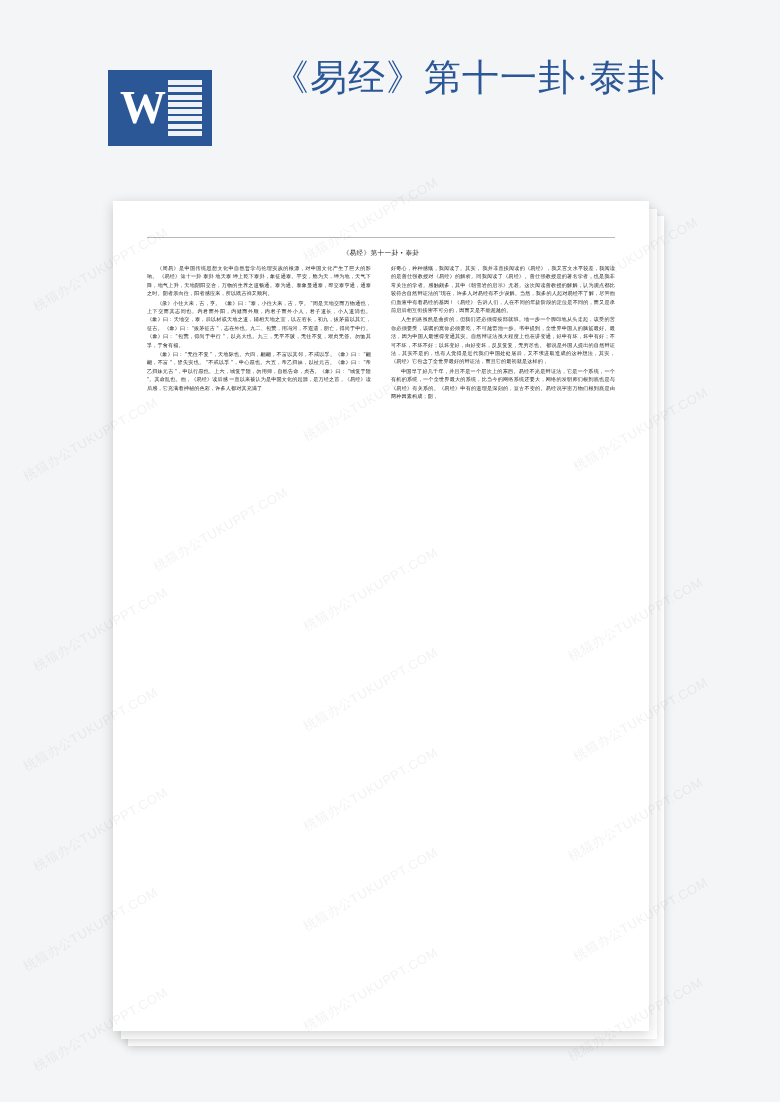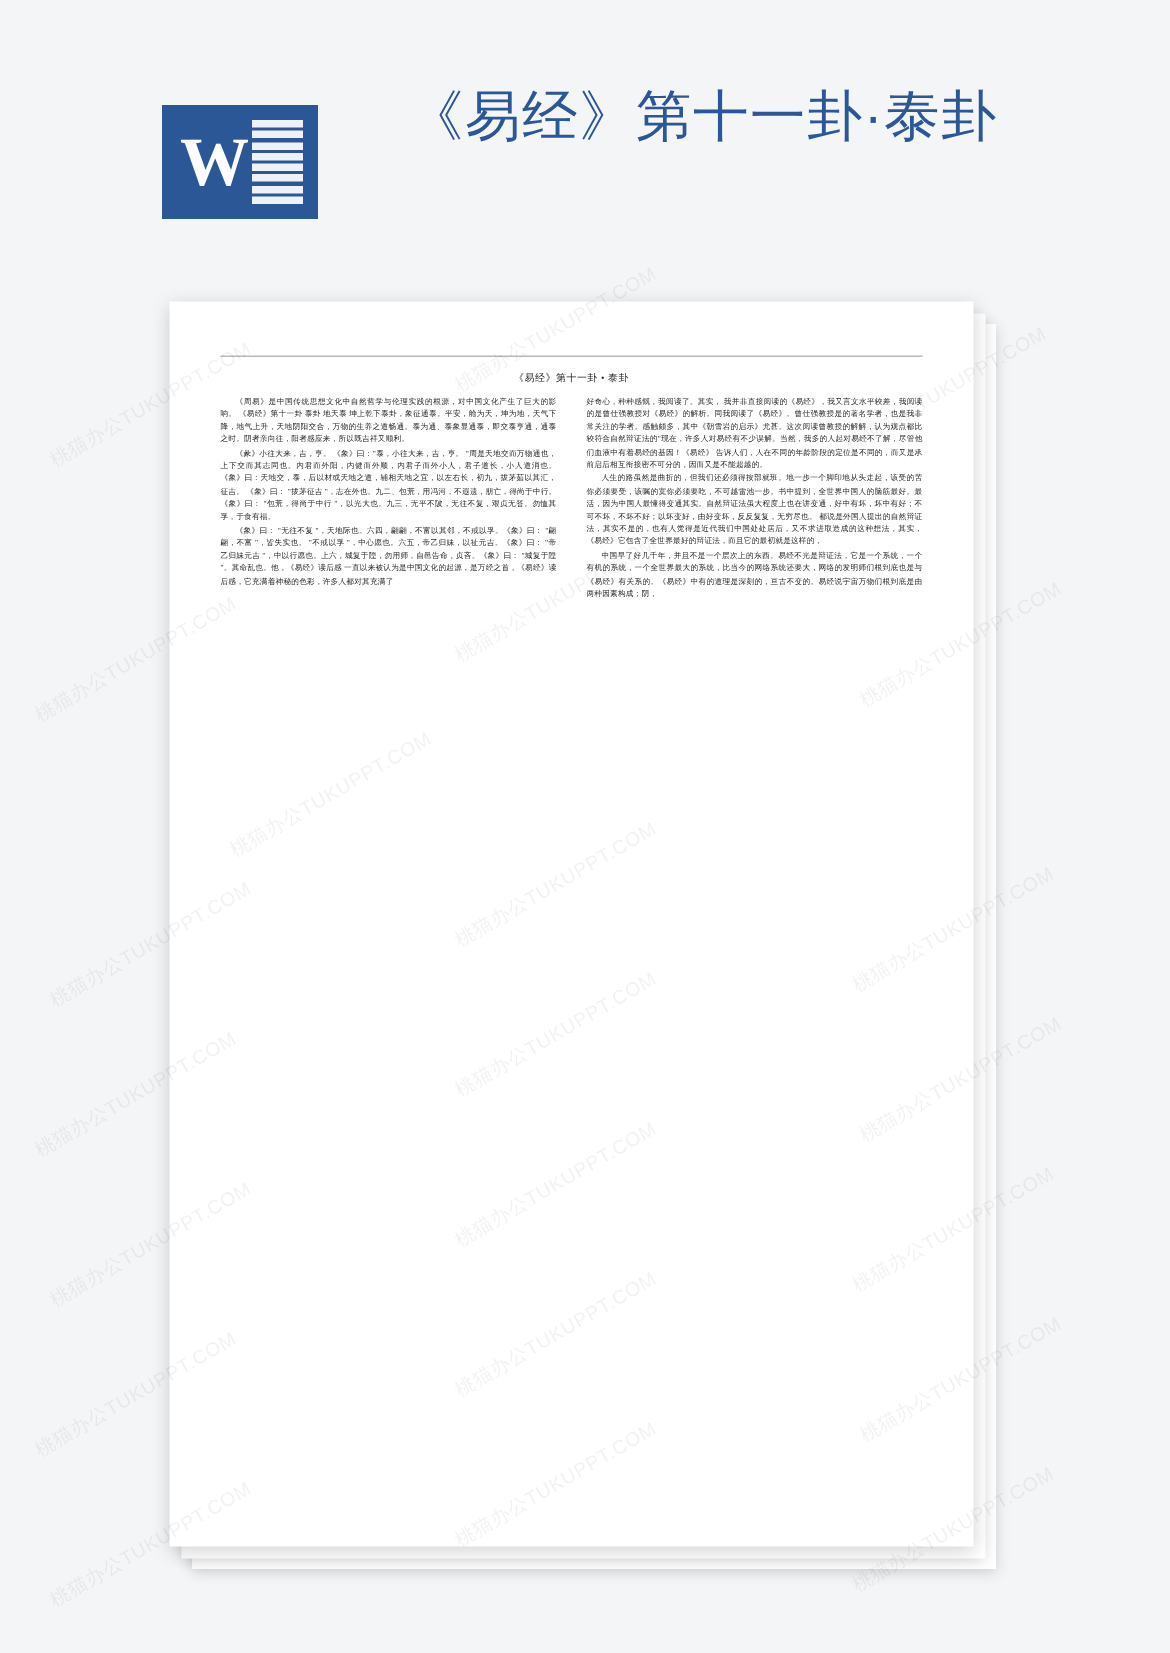--- a/index.html
+++ b/index.html
@@ -45,21 +45,21 @@
   .word-logo .lines i {
     display: block; height: 5px; background: #ffffff; opacity: .92;
   }
   .doc-title {
     position: absolute;
     left: 272px; top: 0;
     width: 420px;
     color: #2b5797;
     font-size: 37px;
     line-height: 52px;
-    font-family: Liberation Sans, sans-serif;
+    font-family: Liberation Serif, serif;
     letter-spacing: 1px;
   }
 
   
   .paper-back2 {
     position: absolute;
     left: 128px; top: 216px;
     width: 536px; height: 830px;
     background: #ffffff;
     box-shadow: 0 2px 9px rgba(0,0,0,.16);

